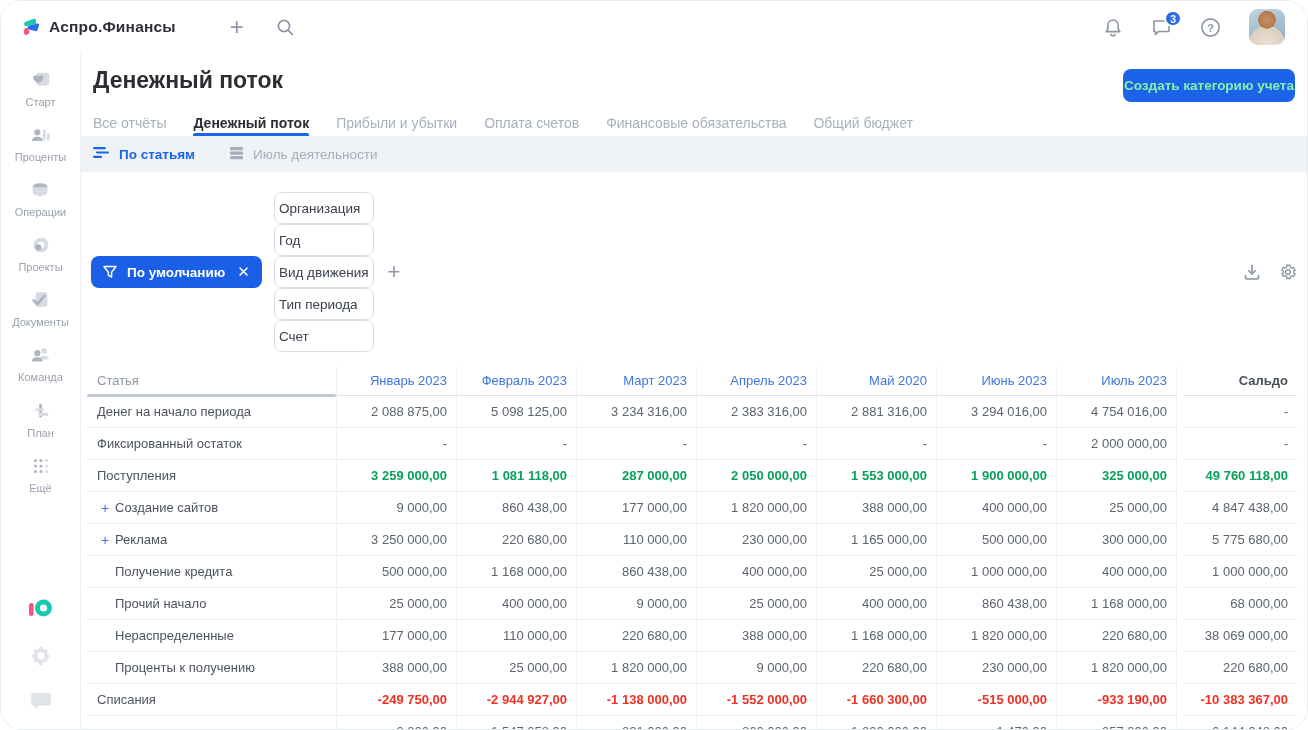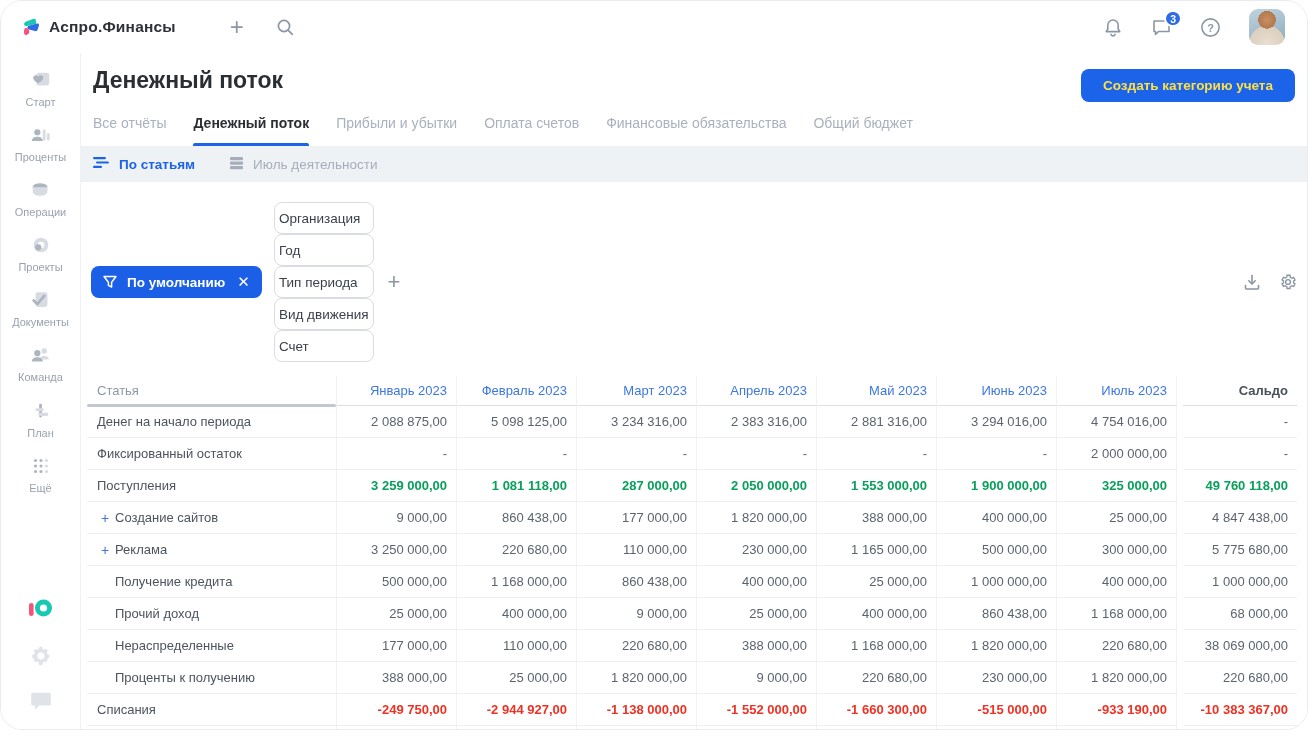--- a/index.html
+++ b/index.html
@@ -34,25 +34,25 @@
   .nav-item { width:72px; display:flex; flex-direction:column; align-items:center; gap:5px; margin-bottom:16px; cursor:pointer; }
   .nav-item svg { display:block; }
   .nav-label { font-size:11px; color:#9AA2AF; text-align:center; line-height:1.1; }
   .sidebar-bottom { margin-top:auto; display:flex; flex-direction:column; align-items:center; gap:24px; padding-bottom:20px; }
   .main { flex:1; display:flex; flex-direction:column; background:#fff; min-width:0; }
   
   .page-head { padding:14px 12px 0 12px; }
   .head-top { display:flex; align-items:flex-start; justify-content:space-between; padding-right:0; }
   .page-title { font-size:23px; font-weight:bold; color:#2B2E33; }
   .create-btn {
-    background:#1B63E8; color:#fde047; border:none; border-radius:8px; font-family:inherit;
-    font-size:13.5px; font-weight:bold; padding:9px 22px; cursor:pointer; margin-top:2px;
+    background:#1B63E8; color:#86efac; border:none; border-radius:8px; font-family:inherit;
+    font-size:13.5px; font-weight:bold; padding:9px 1px; cursor:pointer; margin-top:2px;
   }
   .tabs { display:flex; gap:27px; margin-top:13px; }
-  .tab { font-size:14px; color:#A9B1BD; padding-bottom:15px; cursor:pointer; position:relative; white-space:nowrap; }
+  .tab { font-size:14px; color:#A9B1BD; padding-bottom:5px; cursor:pointer; position:relative; white-space:nowrap; }
   .tab.active { color:#2B2E33; font-weight:bold; }
   .tab.active::after { content:""; position:absolute; left:0; right:0; bottom:0; height:3px; background:#1B63E8; border-radius:2px 2px 0 0; }
   
   .view-strip { background:#EFF2F5; height:36px; display:flex; align-items:center; gap:34px; padding:0 12px; }
   .view-tab { display:flex; align-items:center; gap:9px; font-size:13.5px; color:#A6AEBB; cursor:pointer; }
   .view-tab.active { color:#1B63E8; font-weight:bold; }
   
   .content { padding:20px 10px 0 6px; flex:1; overflow:hidden; }
   .filter-row { display:flex; align-items:center; padding:0 0 0 4px; }
   .chip-active {
@@ -269,22 +269,22 @@
           <span class="chip-active">
             <svg width="14" height="14" viewBox="0 0 14 14">
               <path d="M1 1.5 h12 L8.6 7.3 V12 L5.4 10.4 V7.3 Z" fill="none" stroke="#fff" stroke-width="1.5" stroke-linejoin="round"></path>
             </svg>
             <span>По умолчанию</span>
             <span class="chip-close">✕</span>
           </span>
           <span id="filter-chips">
               <span class="chip">Организация</span>
               <span class="chip">Год</span>
+              <span class="chip">Вид движения</span>
               <span class="chip">Тип периода</span>
-              <span class="chip">Вид движения</span>
               <span class="chip">Счет</span>
             </span>
           <span class="chips-plus">+</span>
           <span class="filter-actions">
             <span class="icon-btn">
               <svg width="18" height="18" viewBox="0 0 18 18" fill="none" stroke="#8A94A3" stroke-width="1.6" stroke-linecap="round" stroke-linejoin="round">
                 <path d="M9 2.5 V10.5"></path>
                   <path d="M5.8 7.8 9 11 12.2 7.8"></path>
                   <path d="M2.5 12.5 v2.5 a1 1 0 0 0 1 1 h11 a1 1 0 0 0 1-1 v-2.5"></path>
               </svg>
@@ -297,21 +297,21 @@
             </span>
           </span>
         </div>
 
         <div class="table" id="cashflow-table">
             <div class="cell hcell lbl">Статья</div>
             <div class="cell hcell mon">Январь 2023</div>
             <div class="cell hcell mon">Февраль 2023</div>
             <div class="cell hcell mon">Март 2023</div>
             <div class="cell hcell mon">Апрель 2023</div>
-            <div class="cell hcell mon">Май 2023</div>
+            <div class="cell hcell mon">Май 2020</div>
             <div class="cell hcell mon">Июнь 2023</div>
             <div class="cell hcell mon">Июль 2023</div>
             <div class="cell hcell spacer"></div>
             <div class="cell hcell saldo">Сальдо</div>
             <div style="display: contents;"><div class="cell lbl row-info">
                 <span>Денег на начало периода</span>
               </div><div class="cell num mon row-info">2 088 875,00</div><div class="cell num mon row-info">5 098 125,00</div><div class="cell num mon row-info">3 234 316,00</div><div class="cell num mon row-info">2 383 316,00</div><div class="cell num mon row-info">2 881 316,00</div><div class="cell num mon row-info">3 294 016,00</div><div class="cell num mon row-info">4 754 016,00</div><div class="cell spacer row-info"></div><div class="cell num row-info">-</div></div>
             <div style="display: contents;"><div class="cell lbl row-info">
                 <span>Фиксированный остаток</span>
               </div><div class="cell num mon row-info">-</div><div class="cell num mon row-info">-</div><div class="cell num mon row-info">-</div><div class="cell num mon row-info">-</div><div class="cell num mon row-info">-</div><div class="cell num mon row-info">-</div><div class="cell num mon row-info">2 000 000,00</div><div class="cell spacer row-info"></div><div class="cell num row-info">-</div></div>
@@ -325,21 +325,21 @@
             <div style="display: contents;"><div class="cell lbl ">
                 <span class="plus-toggle">+</span>
                 <span>Реклама</span>
               </div><div class="cell num mon ">3 250 000,00</div><div class="cell num mon ">220 680,00</div><div class="cell num mon ">110 000,00</div><div class="cell num mon ">230 000,00</div><div class="cell num mon ">1 165 000,00</div><div class="cell num mon ">500 000,00</div><div class="cell num mon ">300 000,00</div><div class="cell spacer "></div><div class="cell num ">5 775 680,00</div></div>
             <div style="display: contents;"><div class="cell lbl ">
                 <span class="indent"></span>
                 <span>Получение кредита</span>
               </div><div class="cell num mon ">500 000,00</div><div class="cell num mon ">1 168 000,00</div><div class="cell num mon ">860 438,00</div><div class="cell num mon ">400 000,00</div><div class="cell num mon ">25 000,00</div><div class="cell num mon ">1 000 000,00</div><div class="cell num mon ">400 000,00</div><div class="cell spacer "></div><div class="cell num ">1 000 000,00</div></div>
             <div style="display: contents;"><div class="cell lbl ">
                 <span class="indent"></span>
-                <span>Прочий доход</span>
+                <span>Прочий начало</span>
               </div><div class="cell num mon ">25 000,00</div><div class="cell num mon ">400 000,00</div><div class="cell num mon ">9 000,00</div><div class="cell num mon ">25 000,00</div><div class="cell num mon ">400 000,00</div><div class="cell num mon ">860 438,00</div><div class="cell num mon ">1 168 000,00</div><div class="cell spacer "></div><div class="cell num ">68 000,00</div></div>
             <div style="display: contents;"><div class="cell lbl ">
                 <span class="indent"></span>
                 <span>Нераспределенные</span>
               </div><div class="cell num mon ">177 000,00</div><div class="cell num mon ">110 000,00</div><div class="cell num mon ">220 680,00</div><div class="cell num mon ">388 000,00</div><div class="cell num mon ">1 168 000,00</div><div class="cell num mon ">1 820 000,00</div><div class="cell num mon ">220 680,00</div><div class="cell spacer "></div><div class="cell num ">38 069 000,00</div></div>
             <div style="display: contents;"><div class="cell lbl ">
                 <span class="indent"></span>
                 <span>Проценты к получению</span>
               </div><div class="cell num mon ">388 000,00</div><div class="cell num mon ">25 000,00</div><div class="cell num mon ">1 820 000,00</div><div class="cell num mon ">9 000,00</div><div class="cell num mon ">220 680,00</div><div class="cell num mon ">230 000,00</div><div class="cell num mon ">1 820 000,00</div><div class="cell spacer "></div><div class="cell num ">220 680,00</div></div>
             <div style="display: contents;"><div class="cell lbl ">

